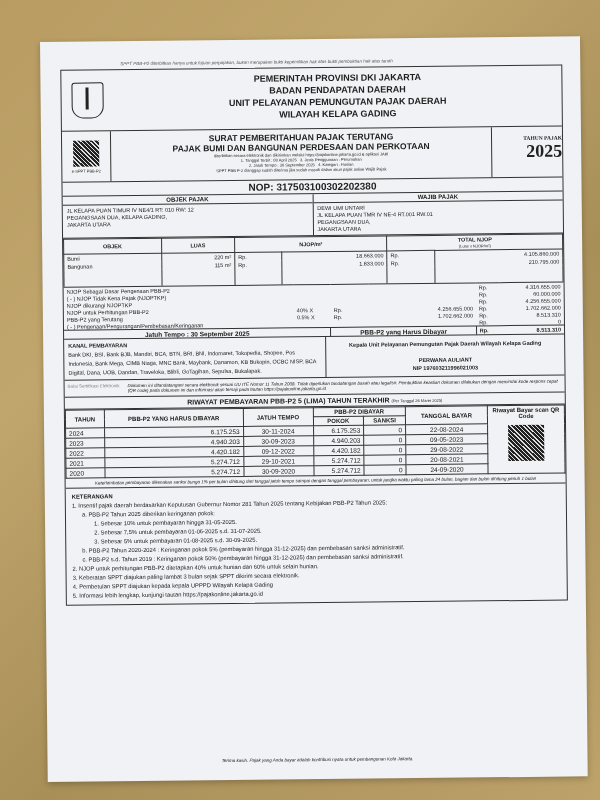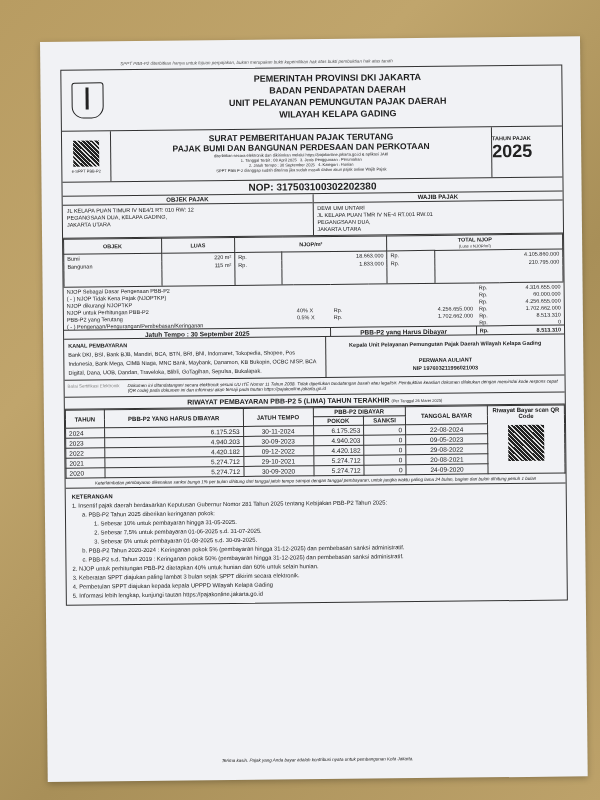--- a/index.html
+++ b/index.html
@@ -13,21 +13,21 @@
   .hdr{display:flex;height:60px;border-bottom:1px solid #333;}
   .logo{width:52px;display:flex;align-items:center;justify-content:center;}
   .logo-box{width:30px;height:34px;border:1.5px solid #222;border-radius:3px 3px 12px 12px;position:relative;}
   .logo-box:after{content:"";position:absolute;left:13px;top:4px;width:3px;height:22px;background:#222;}
   .gov{flex:1;text-align:center;font-weight:bold;font-size:9px;line-height:12px;padding-top:4px;}
   .sppt{display:flex;height:50px;border-bottom:1px solid #333;}
   .qr{width:48px;border-right:1px solid #333;display:flex;flex-direction:column;align-items:center;justify-content:center;font-size:4px;}
   .qrbox{width:26px;height:26px;background:repeating-linear-gradient(45deg,#222 0 2px,#ddd 2px 3px);margin-bottom:2px;}
   .spptc{flex:1;text-align:center;font-size:8.5px;font-weight:bold;line-height:10px;padding-top:3px;}
   .spptc .small{font-size:4px;font-weight:normal;line-height:5px;}
-  .year{width:70px;border-left:1px solid #333;text-align:left;}
+  .year{width:70px;border-left:1px solid #333;text-align:right;font-family:Liberation Serif, serif;}
   .year .lbl{font-size:5.5px;font-weight:bold;margin-top:8px;}
   .year .val{font-size:18px;font-weight:bold;}
   .nop{text-align:center;font-weight:bold;font-size:10px;border-bottom:1px solid #333;padding:1px;}
   .twocol{display:flex;border-bottom:1px solid #333;font-size:5.5px;}
   .twocol>div{flex:1;}
   .twocol>div:first-child{border-right:1px solid #333;}
   .th{text-align:center;font-weight:bold;border-bottom:1px solid #333;font-size:6px;padding:1px;}
   .addr{padding:2px 4px;line-height:7px;}
   table{border-collapse:collapse;width:100%;}
   td,th{font-size:5.5px;padding:1px 3px;}

